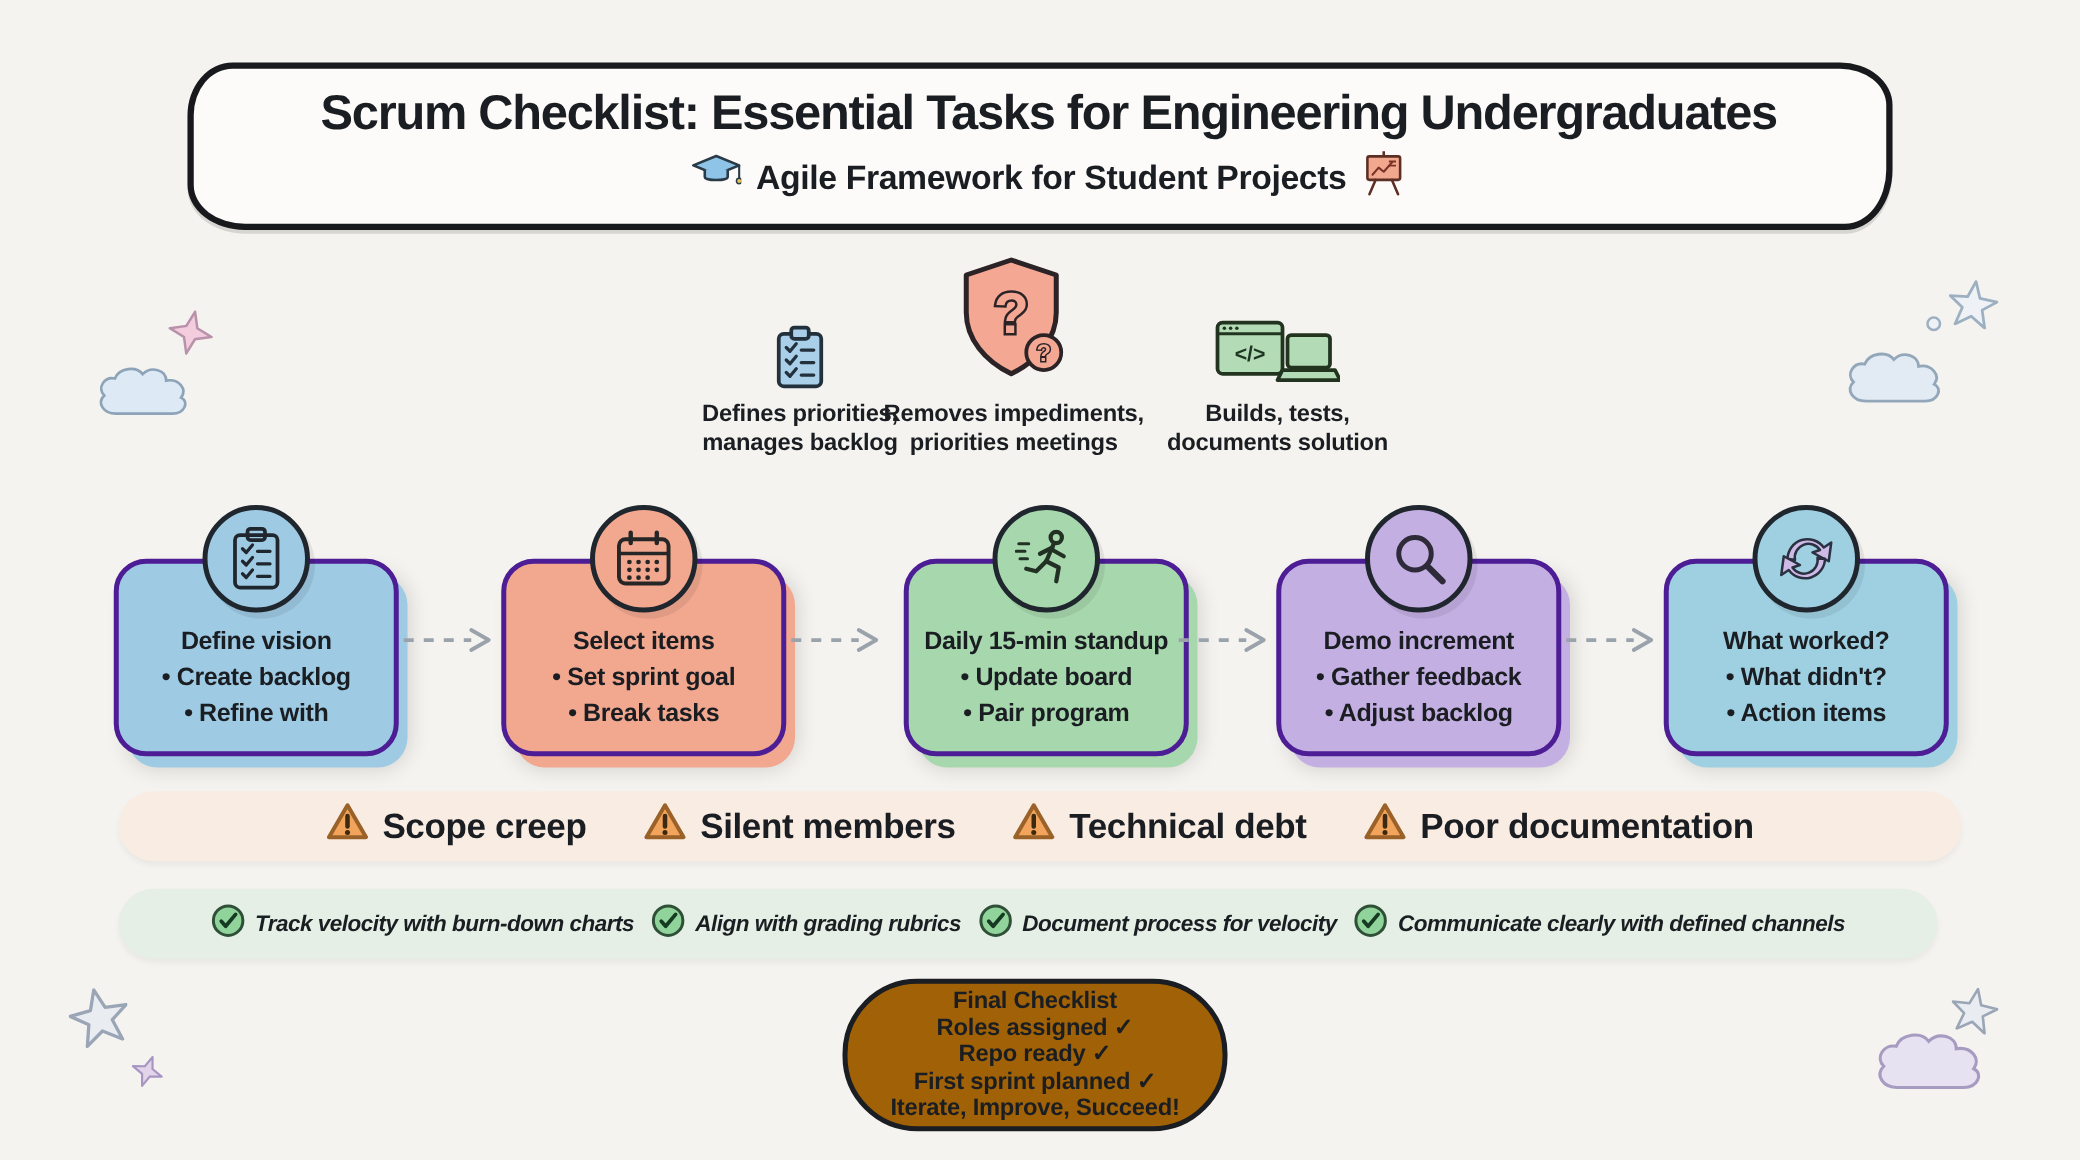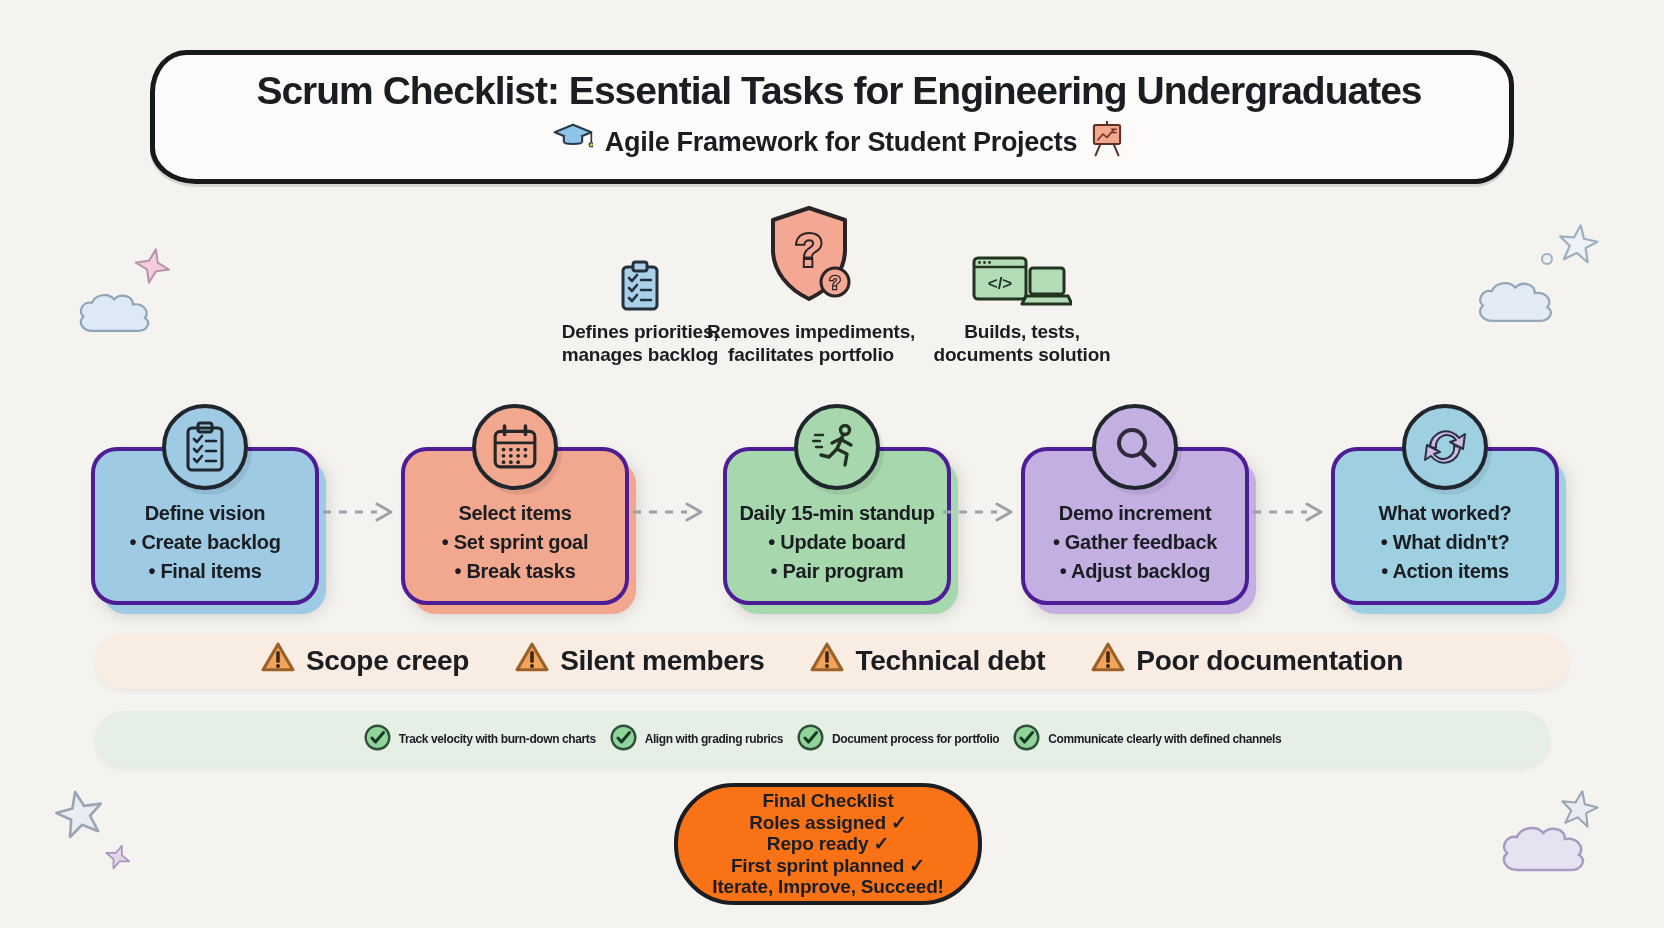--- a/index.html
+++ b/index.html
@@ -45,25 +45,25 @@
   
   .band{
     position:absolute;left:95px;box-sizing:border-box;border-radius:28px;
     display:flex;align-items:center;justify-content:center;
     box-shadow:0 3px 5px rgba(0,0,0,.05);
   }
   .pitfalls{top:633px;width:1474px;height:56px;gap:46px;}
   .tips{top:711px;width:1455px;height:56px;gap:14px;}
   .band-item{display:flex;align-items:center;}
   .pitfalls .band-item{gap:11px;font-size:28px;font-weight:bold;letter-spacing:-.3px;}
-  .tips .band-item{gap:8px;font-size:12px;font-weight:bold;letter-spacing:-.4px;white-space:nowrap;}
+  .tips .band-item{gap:8px;font-size:18px;font-weight:bold;letter-spacing:-.4px;white-space:nowrap;font-style:italic;}
   
   .final{
     position:absolute;left:674px;top:783px;width:308px;height:122px;box-sizing:border-box;
-    background:#f97316;border:4px solid #1a1d21;border-radius:60px;
+    background:#a16207;border:4px solid #1a1d21;border-radius:60px;
     display:flex;flex-direction:column;align-items:center;justify-content:center;
     font-size:19px;font-weight:bold;line-height:21.5px;text-align:center;letter-spacing:-.2px;
   }
   .deco{position:absolute;}
 </style>
 </head>
 <body>
 
 <div class="canvas" style="--bg: #f5f3ef; --ink: #1a1d21; --arrow: #9aa3ab;">
 
@@ -110,21 +110,21 @@
     <div class="role-iconbox">
       <svg width="92" height="108" viewBox="0 0 92 108">
         <path d="M44 4 L80 16 V46 C80 67 65 85 44 95 C23 85 8 67 8 46 V16 Z" fill="#f4a893" stroke="#2b2326" stroke-width="4" stroke-linejoin="round"></path>
         <text x="44" y="62" text-anchor="middle" font-family="Liberation Sans, sans-serif" font-weight="bold" font-size="46" paint-order="stroke" stroke="#2b2326" stroke-width="4" fill="#f4a893">?</text>
         <circle cx="70" cy="78" r="14" fill="#f4a893" stroke="#2b2326" stroke-width="3"></circle>
         <text x="70" y="85" text-anchor="middle" font-family="Liberation Sans, sans-serif" font-weight="bold" font-size="19" paint-order="stroke" stroke="#2b2326" stroke-width="2.4" fill="#f4a893">?</text>
       </svg>
     </div>
     <div class="role-caption">
       <div>Removes impediments,</div>
-      <div>facilitates portfolio</div>
+      <div>priorities meetings</div>
     </div>
   </div>
 
   <div class="role" style="left: 882px; --rolec: #b3dcb6;">
     <div class="role-iconbox">
       <svg width="100" height="58" viewBox="0 0 100 58">
         <rect x="2" y="4" width="52" height="41" rx="4" style="fill:var(--rolec)" stroke="#22341f" stroke-width="3"></rect>
         <line x1="2" y1="13" x2="54" y2="13" stroke="#22341f" stroke-width="2.4"></line>
         <circle cx="7.5" cy="8.5" r="1.4" fill="#22341f"></circle>
           <circle cx="12.5" cy="8.5" r="1.4" fill="#22341f"></circle>
@@ -145,21 +145,21 @@
       <svg width="42" height="52" viewBox="0 0 40 52">
         <rect x="3" y="7" width="34" height="42" rx="4" fill="none" stroke="#20262e" stroke-width="3"></rect>
         <rect x="13" y="2" width="14" height="9" rx="2.5" fill="none" stroke="#20262e" stroke-width="3"></rect>
         <path d="M9 18 l3 3 l5 -6 M9 28 l3 3 l5 -6 M9 38 l3 3 l5 -6" fill="none" stroke="#20262e" stroke-width="2.6" stroke-linecap="round" stroke-linejoin="round"></path>
         <path d="M21 20 h10 M21 30 h10 M21 40 h10" stroke="#20262e" stroke-width="2.6" stroke-linecap="round"></path>
       </svg>
     </div>
     <div class="stage-box">
       <div class="stage-title">Define vision</div>
       <div class="stage-bullet">Create backlog</div>
-      <div class="stage-bullet">Final items</div>
+      <div class="stage-bullet">Refine with</div>
     </div>
   </div>
 
   <div class="stage" style="left: 401px; --card: #f2a78f;">
     <div class="stage-circle">
       <svg width="48" height="48" viewBox="0 0 46 46">
         <path d="M13 3 v8 M33 3 v8" stroke="#262626" stroke-width="3.4" stroke-linecap="round"></path>
         <rect x="4" y="8" width="38" height="34" rx="5" fill="none" stroke="#262626" stroke-width="3"></rect>
         <line x1="4" y1="19" x2="42" y2="19" stroke="#262626" stroke-width="2.6"></line>
         <g fill="#262626">
@@ -304,21 +304,21 @@
             <circle cx="13.5" cy="13.5" r="11.8" fill="#90d49c" stroke="#2f4f36" stroke-width="2.4"></circle>
             <path d="M8 14 l3.5 4 l8 -9.5" fill="none" stroke="#173a22" stroke-width="3" stroke-linecap="round" stroke-linejoin="round"></path>
           </svg></span>
       <span>Align with grading rubrics</span>
     </div>
     <div class="band-item">
       <span><svg width="27" height="27" viewBox="0 0 27 27">
             <circle cx="13.5" cy="13.5" r="11.8" fill="#90d49c" stroke="#2f4f36" stroke-width="2.4"></circle>
             <path d="M8 14 l3.5 4 l8 -9.5" fill="none" stroke="#173a22" stroke-width="3" stroke-linecap="round" stroke-linejoin="round"></path>
           </svg></span>
-      <span>Document process for portfolio</span>
+      <span>Document process for velocity</span>
     </div>
     <div class="band-item">
       <span><svg width="27" height="27" viewBox="0 0 27 27">
             <circle cx="13.5" cy="13.5" r="11.8" fill="#90d49c" stroke="#2f4f36" stroke-width="2.4"></circle>
             <path d="M8 14 l3.5 4 l8 -9.5" fill="none" stroke="#173a22" stroke-width="3" stroke-linecap="round" stroke-linejoin="round"></path>
           </svg></span>
       <span>Communicate clearly with defined channels</span>
     </div>
   </div>
 

